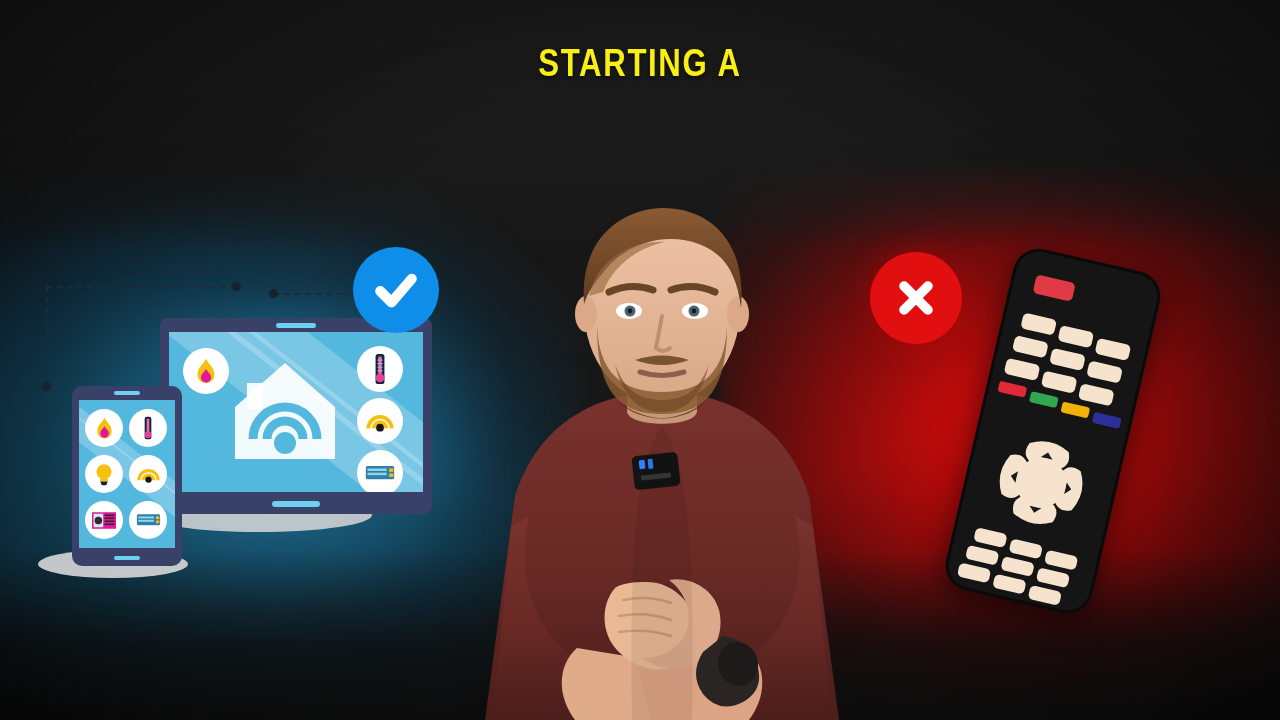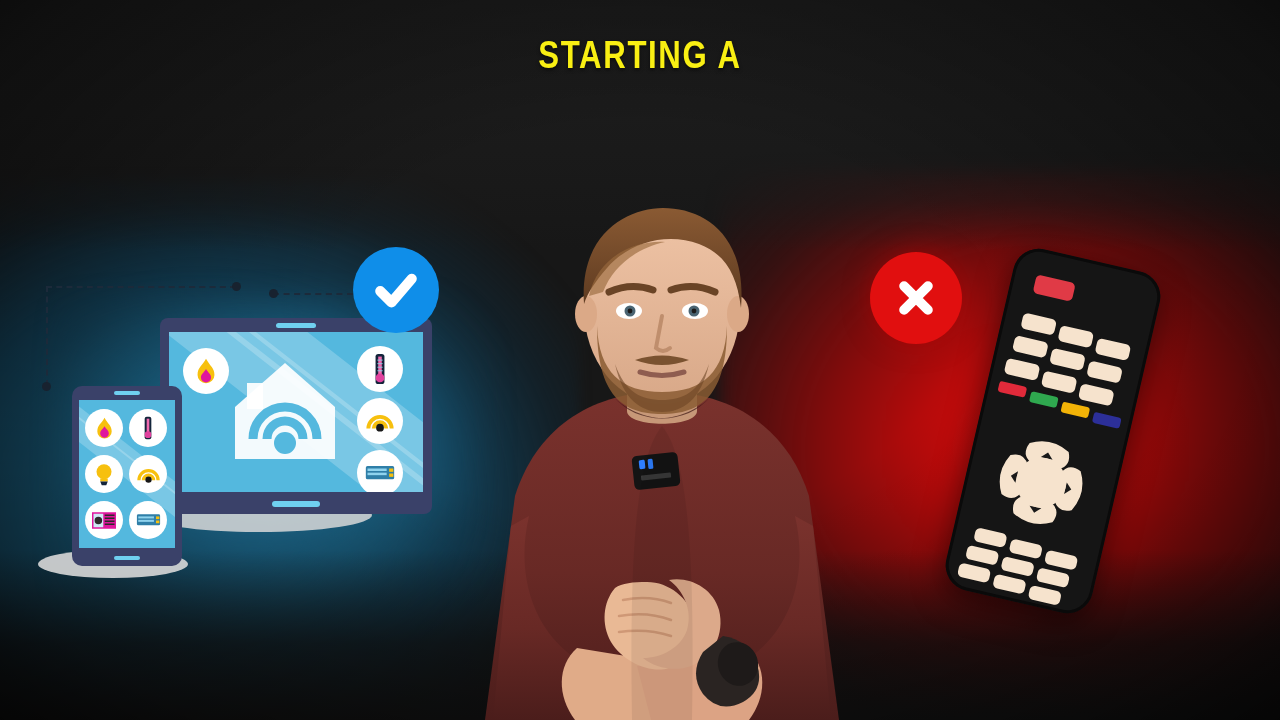--- a/index.html
+++ b/index.html
@@ -35,21 +35,21 @@
   .top-dark{
     position:absolute; left:0; top:0; width:100%; height:250px;
     background:linear-gradient(to bottom, #1c1c1c 0%, #1b1b1b 45%, rgba(26,26,26,0.55) 80%, rgba(26,26,26,0) 100%);
   }
   .bottom-dark{
     position:absolute; left:0; bottom:0; width:100%; height:170px;
     background:linear-gradient(to top, #121212 0%, rgba(18,18,18,0.75) 45%, rgba(18,18,18,0) 100%);
   }
 
   
-  .title-wrap{position:absolute; left:0; top:8px; width:100%; text-align:center; z-index:40;}
+  .title-wrap{position:absolute; left:0; top:16px; width:100%; text-align:center; z-index:40;}
   .eyebrow{
     font-family:"Liberation Sans", sans-serif;
     font-weight:bold; font-size:38px; letter-spacing:2px;
     color:#f9ef13; margin-top:28px; line-height:1;
     transform:scaleX(0.82); display:inline-block;
     text-shadow:0 2px 4px rgba(0,0,0,0.55);
   }
   .headline{
     font-family:"Liberation Sans", sans-serif;
     font-weight:bold; color:#fdfdfd; line-height:0.92;

